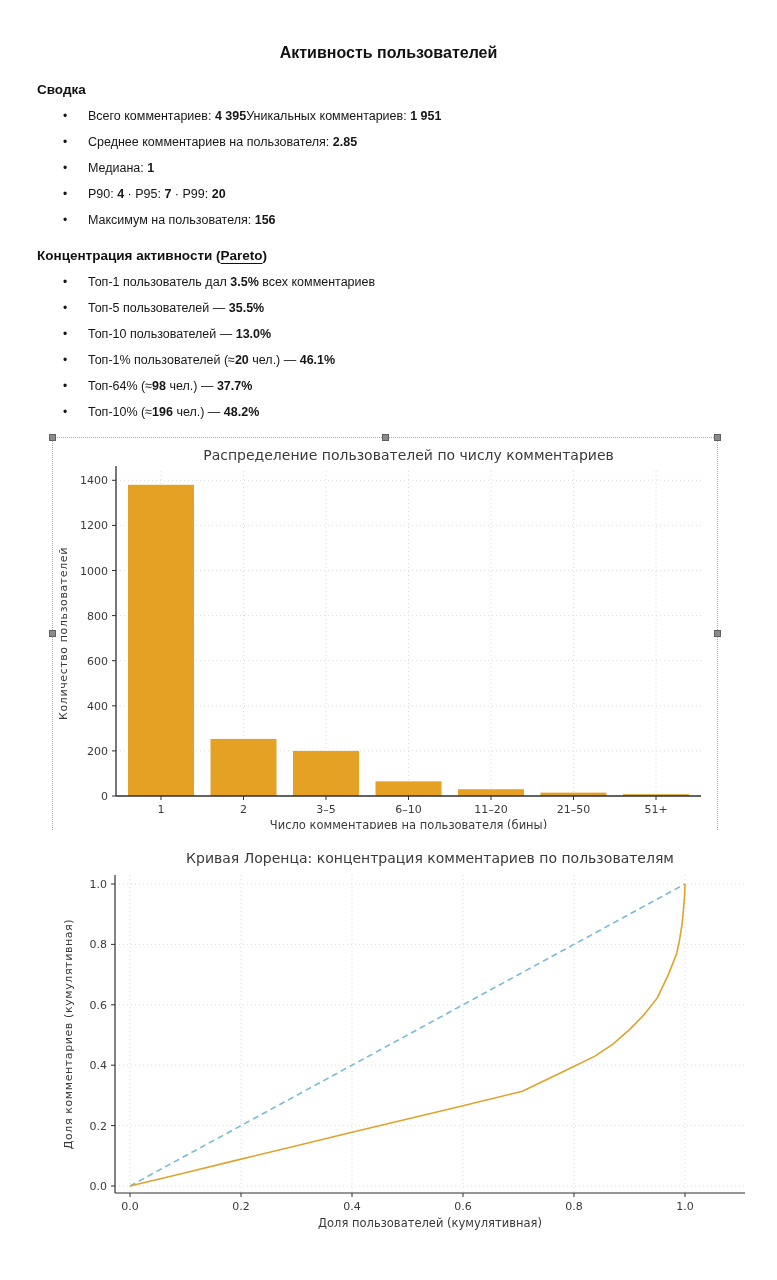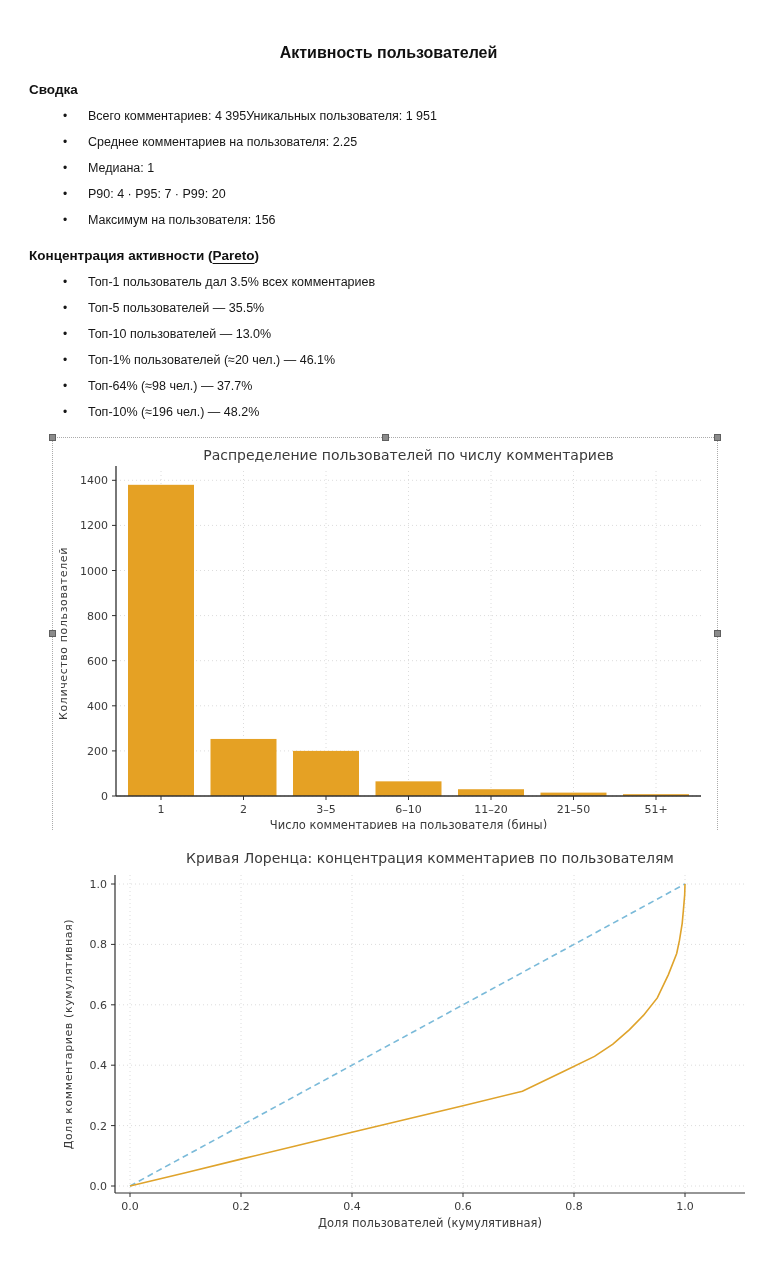--- a/index.html
+++ b/index.html
@@ -1,45 +1,45 @@
 <!DOCTYPE html>
 <html><head>
 <meta charset="utf-8">
 <style>
   html,body{margin:0;padding:0;background:#ffffff;}
   .page{position:relative;width:777px;height:1280px;background:#fff;overflow:hidden;
         font-family:"Liberation Sans",sans-serif;color:#161616;}
   h1{font-size:16px;font-weight:700;text-align:center;margin:0;padding-top:44px;color:#111;}
-  h2{font-size:13.5px;font-weight:700;margin:20px 0 0 29px;color:#111;}
+  h2{font-size:13.5px;font-weight:700;margin:20px 0 0 37px;color:#111;}
   ul.blist{list-style:none;margin:11px 0 0 0;padding:0 0 0 37px;}
   ul.blist li{position:relative;font-size:12.5px;line-height:16px;margin-bottom:10px;padding-left:51px;}
   ul.blist .marker{position:absolute;left:26px;top:0;font-size:12px;}
-  .b{font-weight:400;text-align:right;}
+  .b{font-weight:700;text-align:right;}
   .spell{text-decoration-line:underline;text-decoration-style:wavy;text-decoration-color:#d83a3a;
          text-decoration-thickness:1px;text-underline-offset:3px;text-decoration:underline;}
   .figure1{position:absolute;left:52px;top:437px;width:666px;height:393px;
            border:1px dotted #ababab;border-bottom:none;box-sizing:border-box;}
   .figure2{position:absolute;left:60px;top:845px;width:710px;height:395px;}
   .handle{position:absolute;width:7px;height:7px;background:#8b8b8b;border:1px solid #5f5f5f;box-sizing:border-box;}
   .h-tl{left:-4px;top:-4px;} .h-tm{left:329px;top:-4px;} .h-tr{right:-4px;top:-4px;}
   .h-ml{left:-4px;top:192px;} .h-mr{right:-4px;top:192px;}
   svg{display:block;}
   svg text{font-family:"DejaVu Sans",sans-serif;fill:#3a3a3a;}
 </style>
 </head>
 <body>
 
 <div class="page">
 
   <h1>Активность пользователей</h1>
 
   <h2><span>Сводка</span></h2>
   <ul class="blist">
-      <li><span class="marker">•</span><span>Всего комментариев: </span><span class="b">4&nbsp;395</span><span>Уникальных пользователя: </span><span class="b">1&nbsp;951</span></li>
-      <li><span class="marker">•</span><span>Среднее комментариев на пользователя: </span><span class="b">2.25</span></li>
+      <li><span class="marker">•</span><span>Всего комментариев: </span><span class="b">4&nbsp;395</span><span>Уникальных комментариев: </span><span class="b">1&nbsp;951</span></li>
+      <li><span class="marker">•</span><span>Среднее комментариев на пользователя: </span><span class="b">2.85</span></li>
       <li><span class="marker">•</span><span>Медиана: </span><span class="b">1</span></li>
       <li><span class="marker">•</span><span>P90: </span><span class="b">4</span><span> · P95: </span><span class="b">7</span><span> · P99: </span><span class="b">20</span></li>
       <li><span class="marker">•</span><span>Максимум на пользователя: </span><span class="b">156</span></li>
     </ul>
 
   <h2><span>Концентрация активности (</span><span class="spell">Pareto</span><span>)</span></h2>
   <ul class="blist">
       <li><span class="marker">•</span><span>Топ-1 пользователь дал </span><span class="b">3.5%</span><span> всех комментариев</span></li>
       <li><span class="marker">•</span><span>Топ-5 пользователей — </span><span class="b">35.5%</span></li>
       <li><span class="marker">•</span><span>Топ-10 пользователей — </span><span class="b">13.0%</span></li>

